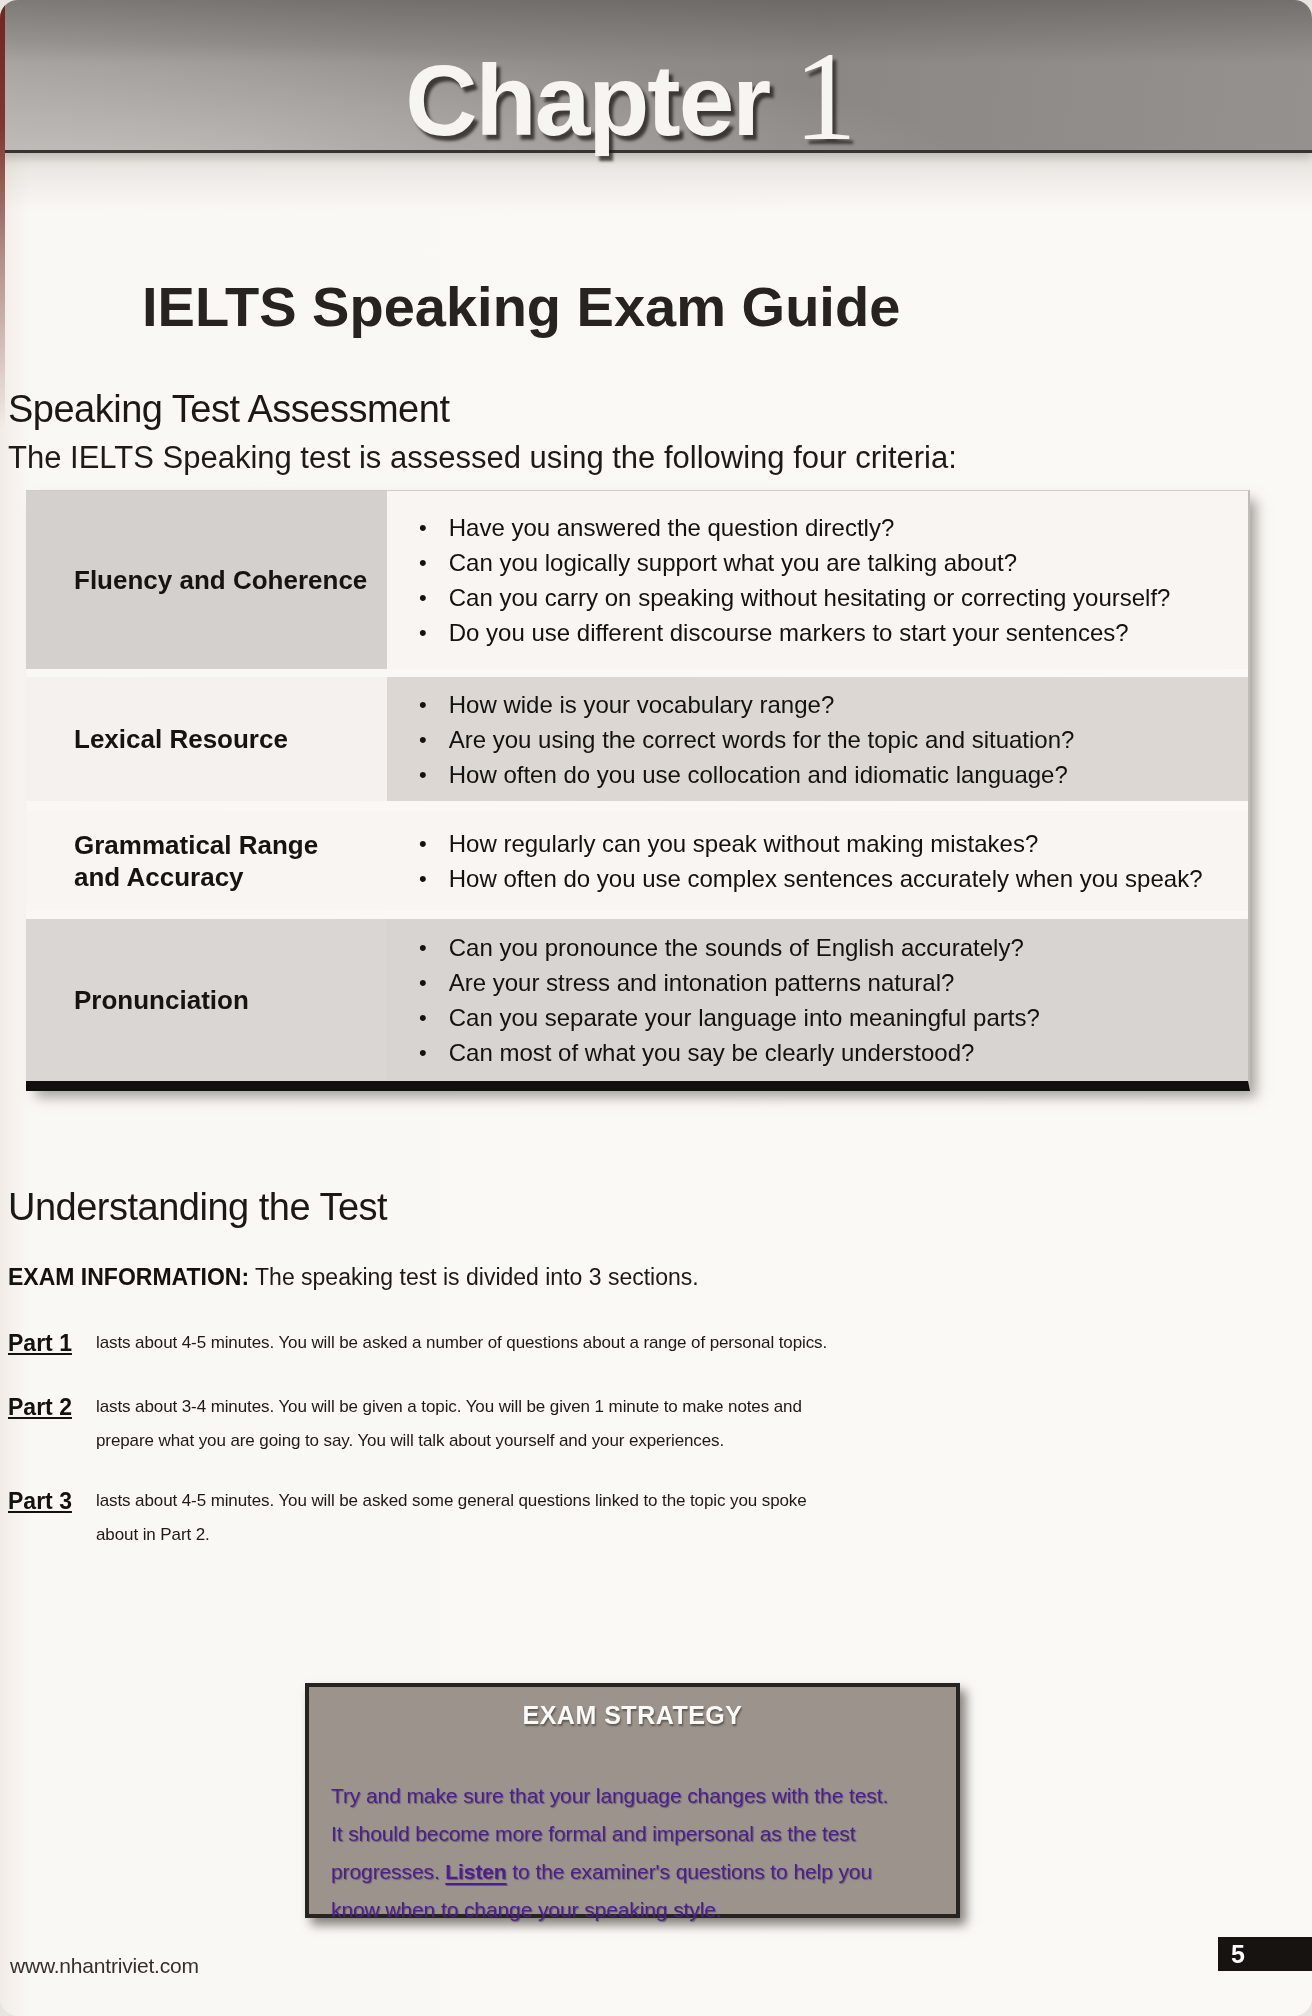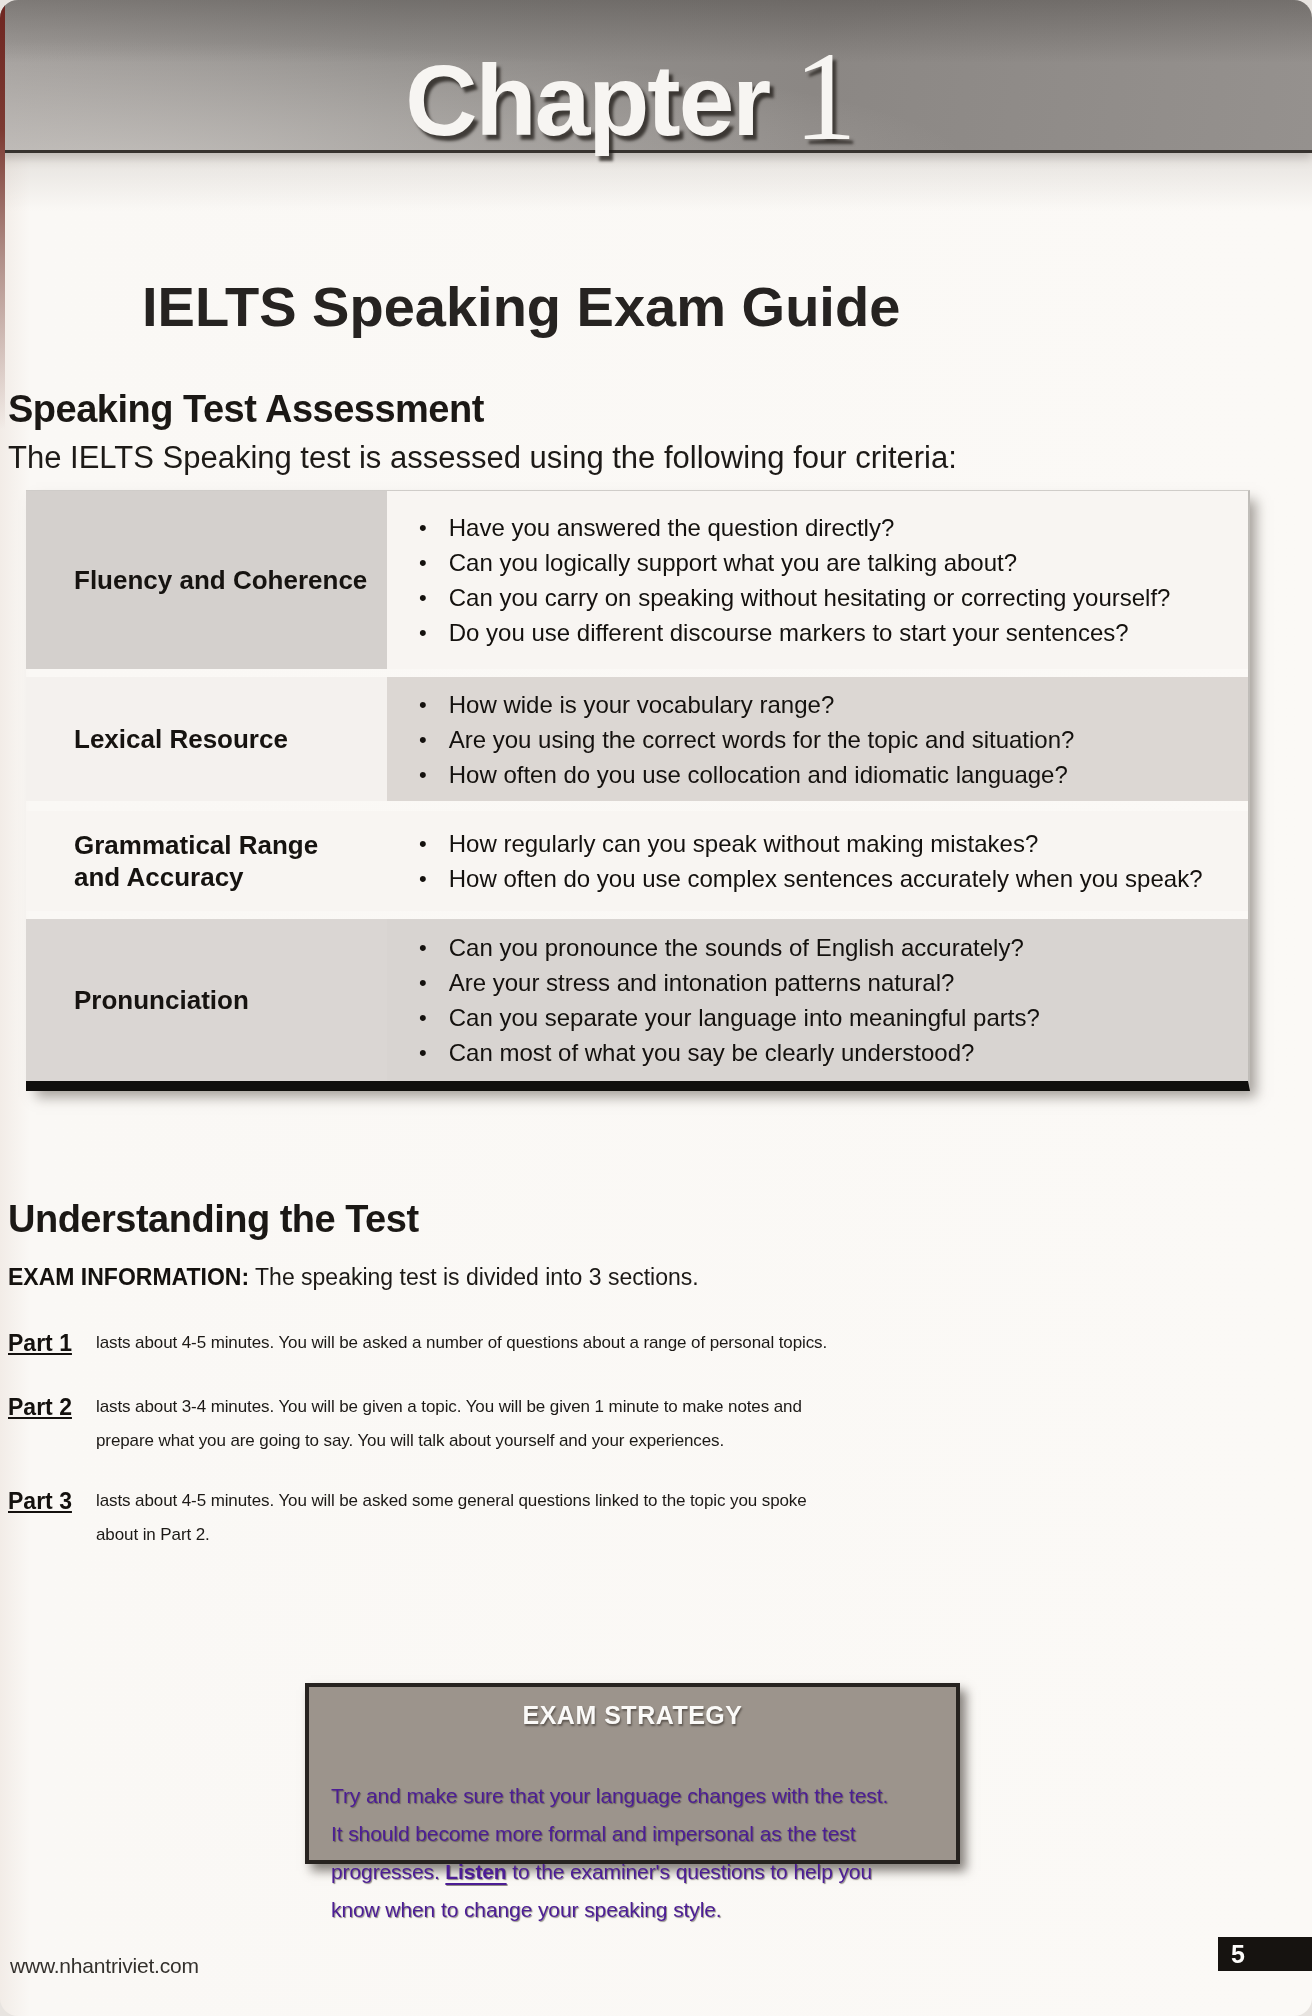--- a/index.html
+++ b/index.html
@@ -22,23 +22,23 @@
   .band-fade{position:absolute;top:153px;left:0;width:100%;height:58px;
         background:linear-gradient(to bottom,rgba(190,184,178,.35),rgba(190,184,178,0));}
   .chapter{position:absolute;top:30px;left:0;width:1262px;text-align:center;white-space:nowrap;}
   .chapter-word{display:inline-block;font-size:100px;font-weight:700;letter-spacing:-2px;
         color:#f7f5f2;text-shadow:4px 5px 3px rgba(30,26,22,.75);line-height:1.1;}
   .chapter-num{display:inline-block;font-family:"Liberation Serif",serif;font-size:126px;font-weight:400;
         color:#f7f5f2;margin-left:20px;text-shadow:4px 5px 3px rgba(30,26,22,.7);line-height:1;vertical-align:baseline;position:relative;top:4px;}
 
   .page-title{position:absolute;top:274px;left:142px;font-size:56px;font-weight:700;color:#262321;letter-spacing:0;}
 
-  .h2{position:absolute;left:8px;font-size:38px;font-weight:700;color:#1b1815;letter-spacing:-.5px;}
+  .h2{position:absolute;left:8px;font-size:38px;font-weight:400;color:#1b1815;letter-spacing:-.5px;}
   .h2-assessment{top:388px;}
-  .h2-understanding{top:1186px;margin-top:12px;}
+  .h2-understanding{top:1186px;}
   .assessment-intro{position:absolute;top:440px;left:8px;font-size:31px;color:#1d1a17;}
 
   
   .crit-table{position:absolute;top:490px;left:26px;width:1222px;
         border-bottom:10px solid #100f0d;border-top:1px solid rgba(80,74,68,.25);
         border-right:2px solid rgba(60,54,48,.3);
         box-shadow:8px 8px 12px -2px rgba(95,88,80,.55);}
   .crit-row{display:flex;width:100%;}
   .crit-row.r1{height:178px;}
   .crit-row.r2{height:124px;margin-top:8px;}
@@ -58,21 +58,21 @@
 
   
   .exam-info{position:absolute;top:1264px;left:8px;font-size:23px;color:#1c1916;}
   .exam-info .lbl{font-weight:700;color:#14110e;}
   .part{position:absolute;left:8px;display:flex;}
   .part.p1{top:1326px;} .part.p2{top:1390px;} .part.p3{top:1484px;}
   .part-label{flex:0 0 88px;font-size:23px;font-weight:700;line-height:34px;color:#14110e;text-decoration:underline;}
   .part-text{width:1190px;font-size:17px;line-height:34px;color:#1c1916;white-space:pre-line;letter-spacing:-.1px;}
 
   
-  .strategy{position:absolute;top:1683px;left:305px;width:655px;height:181px;box-sizing:border-box;
+  .strategy{position:absolute;top:1683px;left:305px;width:655px;height:235px;box-sizing:border-box;
         background:#9c948c;border:4px solid #272320;padding:14px 22px 16px;
         box-shadow:6px 7px 10px rgba(55,48,42,.6);}
   .strategy-h{text-align:center;font-size:25px;font-weight:700;color:#fbfaf8;letter-spacing:.5px;
         text-shadow:1px 2px 2px rgba(50,44,38,.6);}
   .strategy-b{margin-top:9px;font-size:21px;line-height:38px;color:#4c1d95;white-space:pre-line;
         text-shadow:1px 1px 1px rgba(60,53,46,.55);letter-spacing:-.1px;}
   .listen{font-weight:700;text-decoration:underline;text-decoration-thickness:2px;text-underline-offset:4px;}
 
   
   .site{position:absolute;top:1954px;left:10px;font-size:21px;color:#34312d;letter-spacing:-.2px;}

